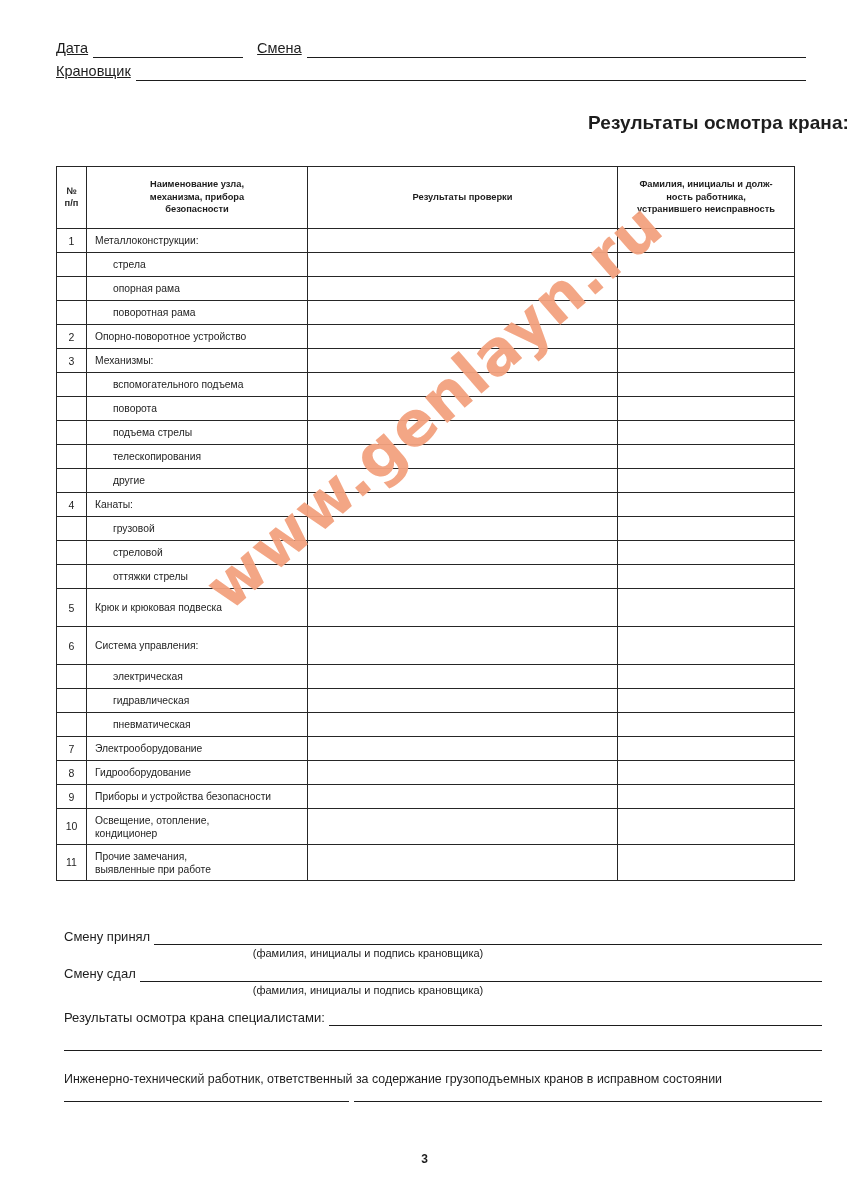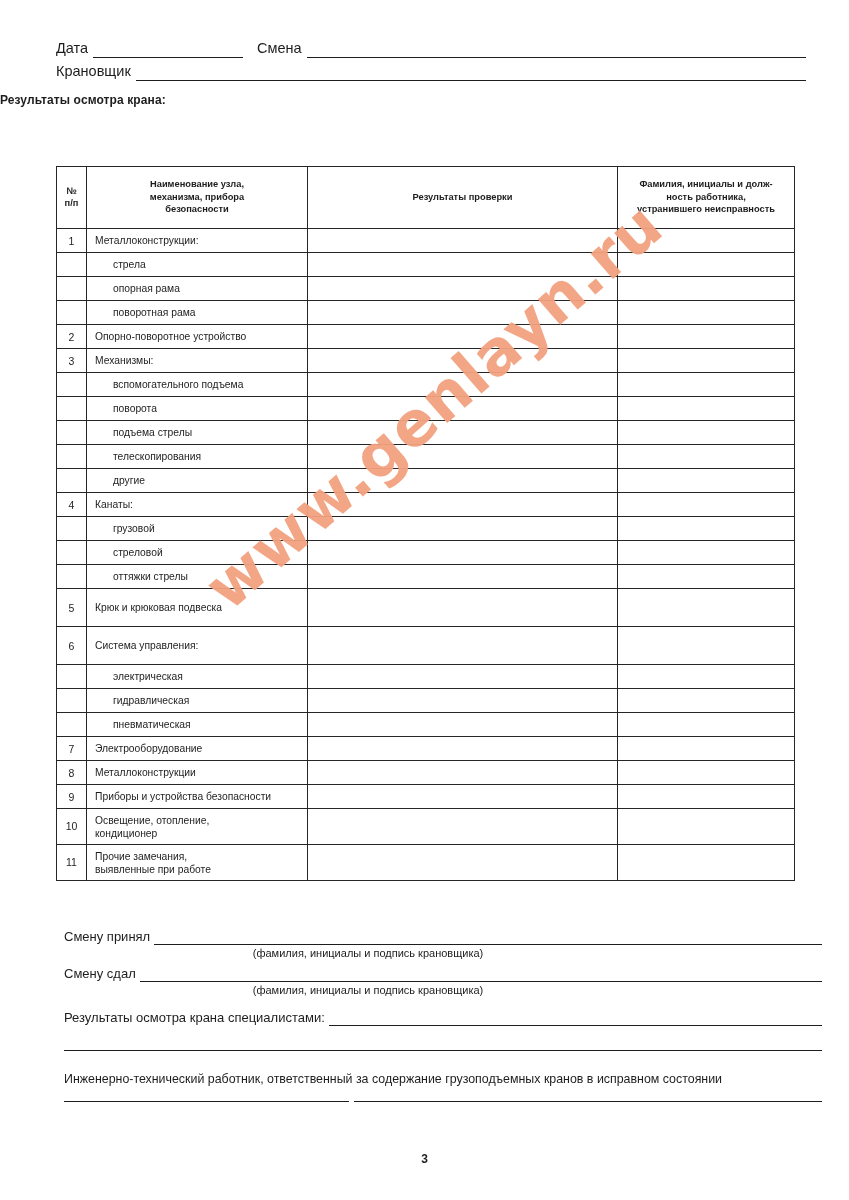--- a/index.html
+++ b/index.html
@@ -60,44 +60,45 @@
     width: 750px;
     z-index: 2;
   }
   .field-row {
     display: flex;
     align-items: flex-end;
     font-size: 14.5px;
     line-height: 20px;
     margin-bottom: 3px;
     white-space: nowrap;
+    text-decoration: underline;
   }
   .field-label {
     font-size: 14.5px;
     padding-right: 5px;
     flex: 0 0 auto;
   }
   .field-rule {
     border-bottom: 1.6px solid #1d1d1d;
     height: 14px;
     flex: 0 0 auto;
   }
   .rule-date   { width: 150px; }
   .rule-spacer { width: 14px; height: 14px; flex: 0 0 auto; }
   .rule-shift  { flex: 1 1 auto; min-width: 40px; }
   .rule-operator { flex: 1 1 auto; }
 
   
   .doc-title {
     position: absolute;
-    top: 93px;
+    top: 112px;
     left: 0;
     width: 849px;
-    text-align: left;
-    font-size: 12px;
+    text-align: right;
+    font-size: 19px;
     font-weight: bold;
     letter-spacing: 0.1px;
     z-index: 2;
   }
 
   
   .table-wrap {
     position: absolute;
     left: 56px;
     top: 166px;
@@ -405,21 +406,21 @@
             <td class="blank"></td>
           </tr>
           <tr class="r-std">
             <td class="num">7</td>
             <td class="name group">Электрооборудование</td>
             <td class="blank"></td>
             <td class="blank"></td>
           </tr>
           <tr class="r-std">
             <td class="num">8</td>
-            <td class="name group">Металлоконструкции</td>
+            <td class="name group">Гидрооборудование</td>
             <td class="blank"></td>
             <td class="blank"></td>
           </tr>
           <tr class="r-std">
             <td class="num">9</td>
             <td class="name group">Приборы и устройства безопасности</td>
             <td class="blank"></td>
             <td class="blank"></td>
           </tr>
           <tr class="r-two">

